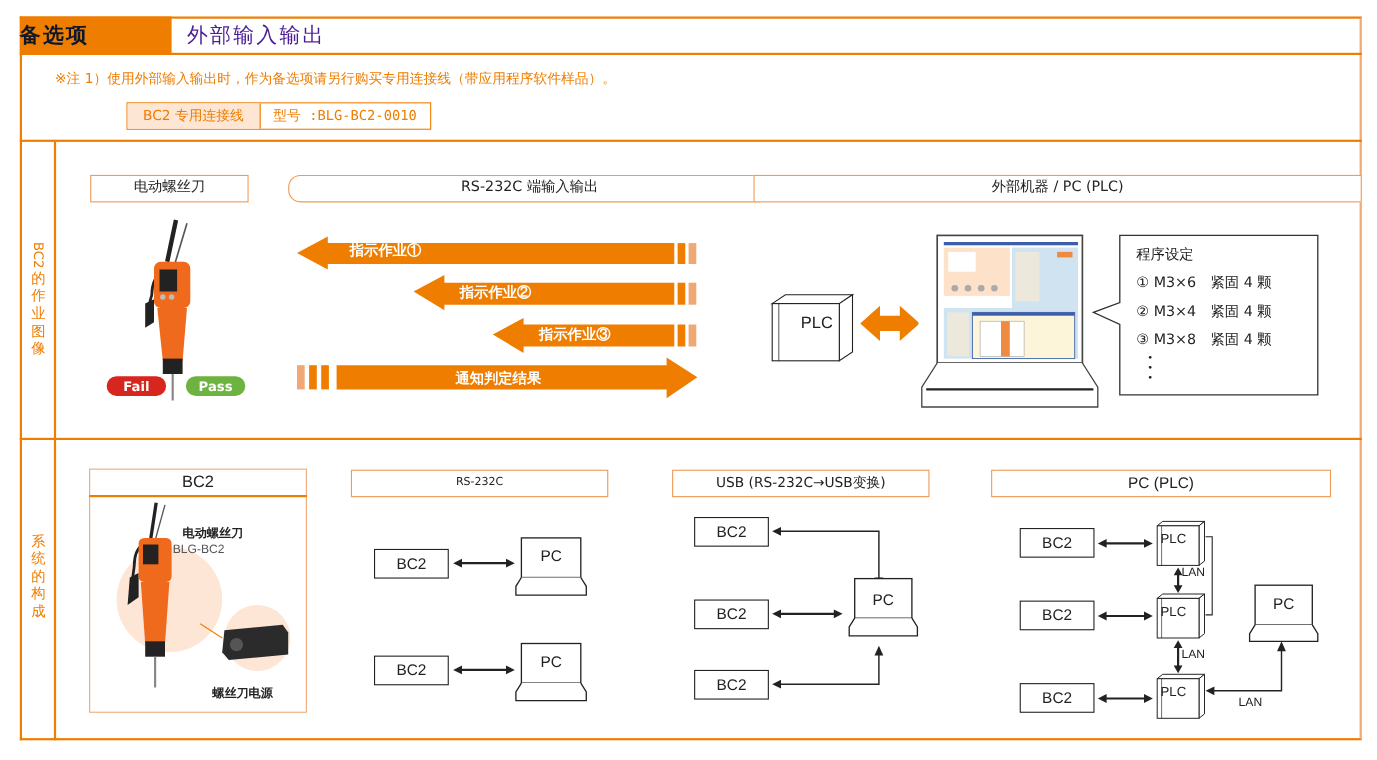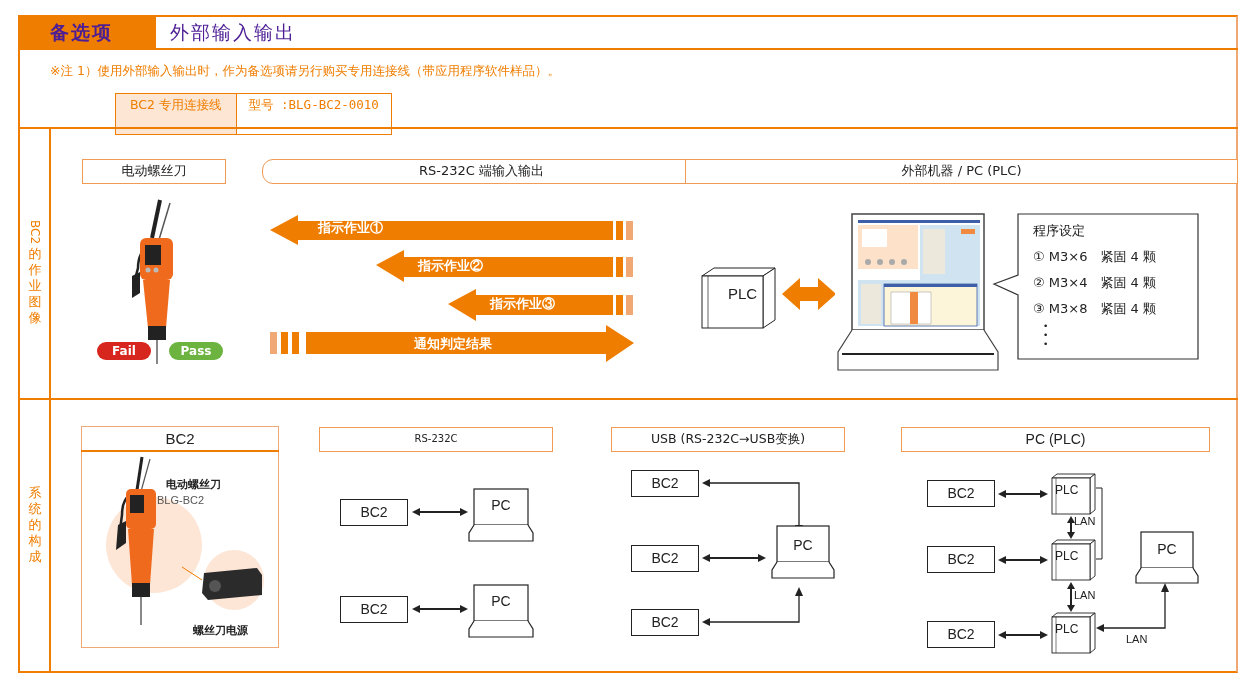--- a/index.html
+++ b/index.html
@@ -1,26 +1,26 @@
 <!DOCTYPE html>
 <html><head>
 <meta charset="utf-8">
 <style>
   * { box-sizing: border-box; margin: 0; padding: 0; }
   html, body { width: 1252px; height: 691px; background: #ffffff; overflow: hidden; }
   body { position: relative; font-family: "DejaVu Sans", "Liberation Sans", sans-serif; color: #222; }
   .abs { position: absolute; }
 
   .frame { position: absolute; left: 18px; top: 15px; width: 1220px; height: 658px; border: 2px solid #ef7d00; border-right-color: #f0a874; }
-  .hdr-tag { position: absolute; left: 18px; top: 15px; width: 138px; height: 35px; background: #ef7d00; color: #4c1d95; font-size: 19px; font-weight: bold; line-height: 35px; padding-left: 32px; letter-spacing: 2px; }
+  .hdr-tag { position: absolute; left: 18px; top: 15px; width: 138px; height: 35px; background: #ef7d00; color: #0f172a; font-size: 19px; font-weight: bold; line-height: 35px; letter-spacing: 2px; }
   .hdr-title { position: absolute; left: 170px; top: 15px; height: 35px; line-height: 35px; font-size: 19px; color: #4c1d95; letter-spacing: 2px; }
   .hline { position: absolute; left: 18px; width: 1220px; height: 2px; background: #ef7d00; }
   .vline { position: absolute; width: 2px; background: #ef7d00; }
   .note { position: absolute; left: 50px; top: 63px; font-size: 12.5px; color: #ef7d00; }
-  .cable { position: absolute; left: 115px; top: 93px; height: 42px; border: 1.5px solid #ef7d00; display: flex; font-size: 12.5px; color: #ef7d00; }
+  .cable { position: absolute; left: 115px; top: 93px; height: 25px; border: 1.5px solid #ef7d00; display: flex; font-size: 12.5px; color: #ef7d00; }
   .cable .c1 { background: #fde6d4; padding: 0 14px; line-height: 22px; border-right: 1.5px solid #ef7d00; }
   .cable .c2 { padding: 0 12px; line-height: 22px; font-family: "DejaVu Sans Mono", monospace; }
 
   .side-label { position: absolute; left: 20px; width: 30px; color: #ef7d00; font-size: 13px; text-align: center; line-height: 16px; }
 
   .sec-title { position: absolute; height: 25px; border: 1.5px solid #f0a874; border-color: #ef9a55; text-align: center; font-size: 13px; line-height: 22px; color: #222; background: #fff; }
 
   .arrow-label { position: absolute; color: #fff; font-weight: bold; font-size: 13px; font-family: Liberation Serif, serif; }
 
   .badge { position: absolute; height: 18px; border-radius: 9px; color: #fff; font-weight: bold; font-size: 12px; line-height: 18px; text-align: center; width: 54px; }

